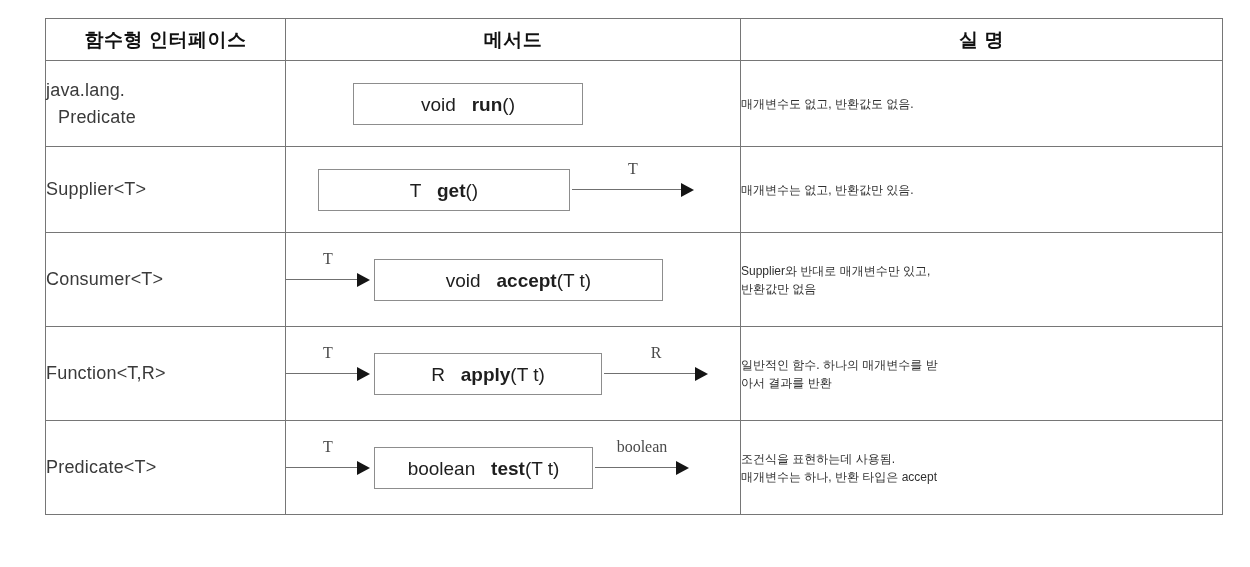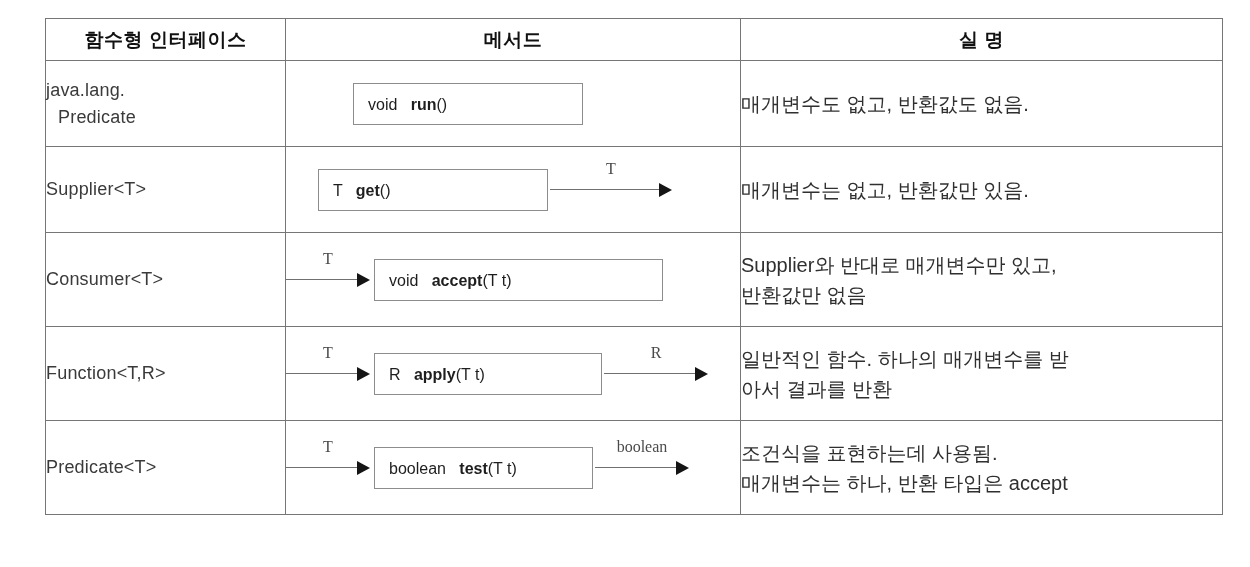--- a/index.html
+++ b/index.html
@@ -61,21 +61,21 @@
     line-height: 1.45;
   }
   td.iface .sub-line {
     display: block;
     padding-left: 12px;
   }
   td.iface .pkg-line { display: block; }
 
   td.desc {
     padding: 0 6px 0 12px;
-    font-size: 20px;
+    font-size: 12px;
     color: #2f2f2f;
     line-height: 1.5;
   }
   td.desc .dline { display: block; white-space: nowrap; }
 
   
   td.method { position: relative; }
   .diagram {
     position: relative;
     width: 100%;
@@ -87,21 +87,22 @@
     display: flex;
     align-items: center;
     width: 100%;
     position: relative;
   }
   .sig-box {
     border: 1px solid #8d8d8d;
     background: #ffffff;
     height: 42px;
     line-height: 42px;
-    font-size: 16px;
+    text-align: center;
+    font-size: 19px;
     color: #1e1e1e;
     white-space: nowrap;
     padding: 0 14px;
     box-sizing: border-box;
   }
   .sig-box .ret { font-weight: normal; }
   .sig-box .mname { font-weight: bold; }
   .sig-box .args { font-weight: normal; }
 
   
@@ -184,21 +185,21 @@
       </tr>
 
       <tr>
         <td class="iface">
           <span class="pkg-line">Supplier&lt;T&gt;</span>
         </td>
         <td class="method">
           <div class="diagram">
             <div class="flow">
               <div class="spacer" style="width:32px;"></div>
-              <div class="sig-box" style="width:230px;">
+              <div class="sig-box" style="width:252px;">
                 <span class="ret">T</span>
                 <span>&nbsp;</span>
                 <span class="mname">get</span><span class="args">()</span>
               </div>
               <div class="arrow out">
                 <span class="a-label">T</span>
                 <span class="shaft" style="width:110px;"></span>
                 <span class="head"></span>
               </div>
             </div>

